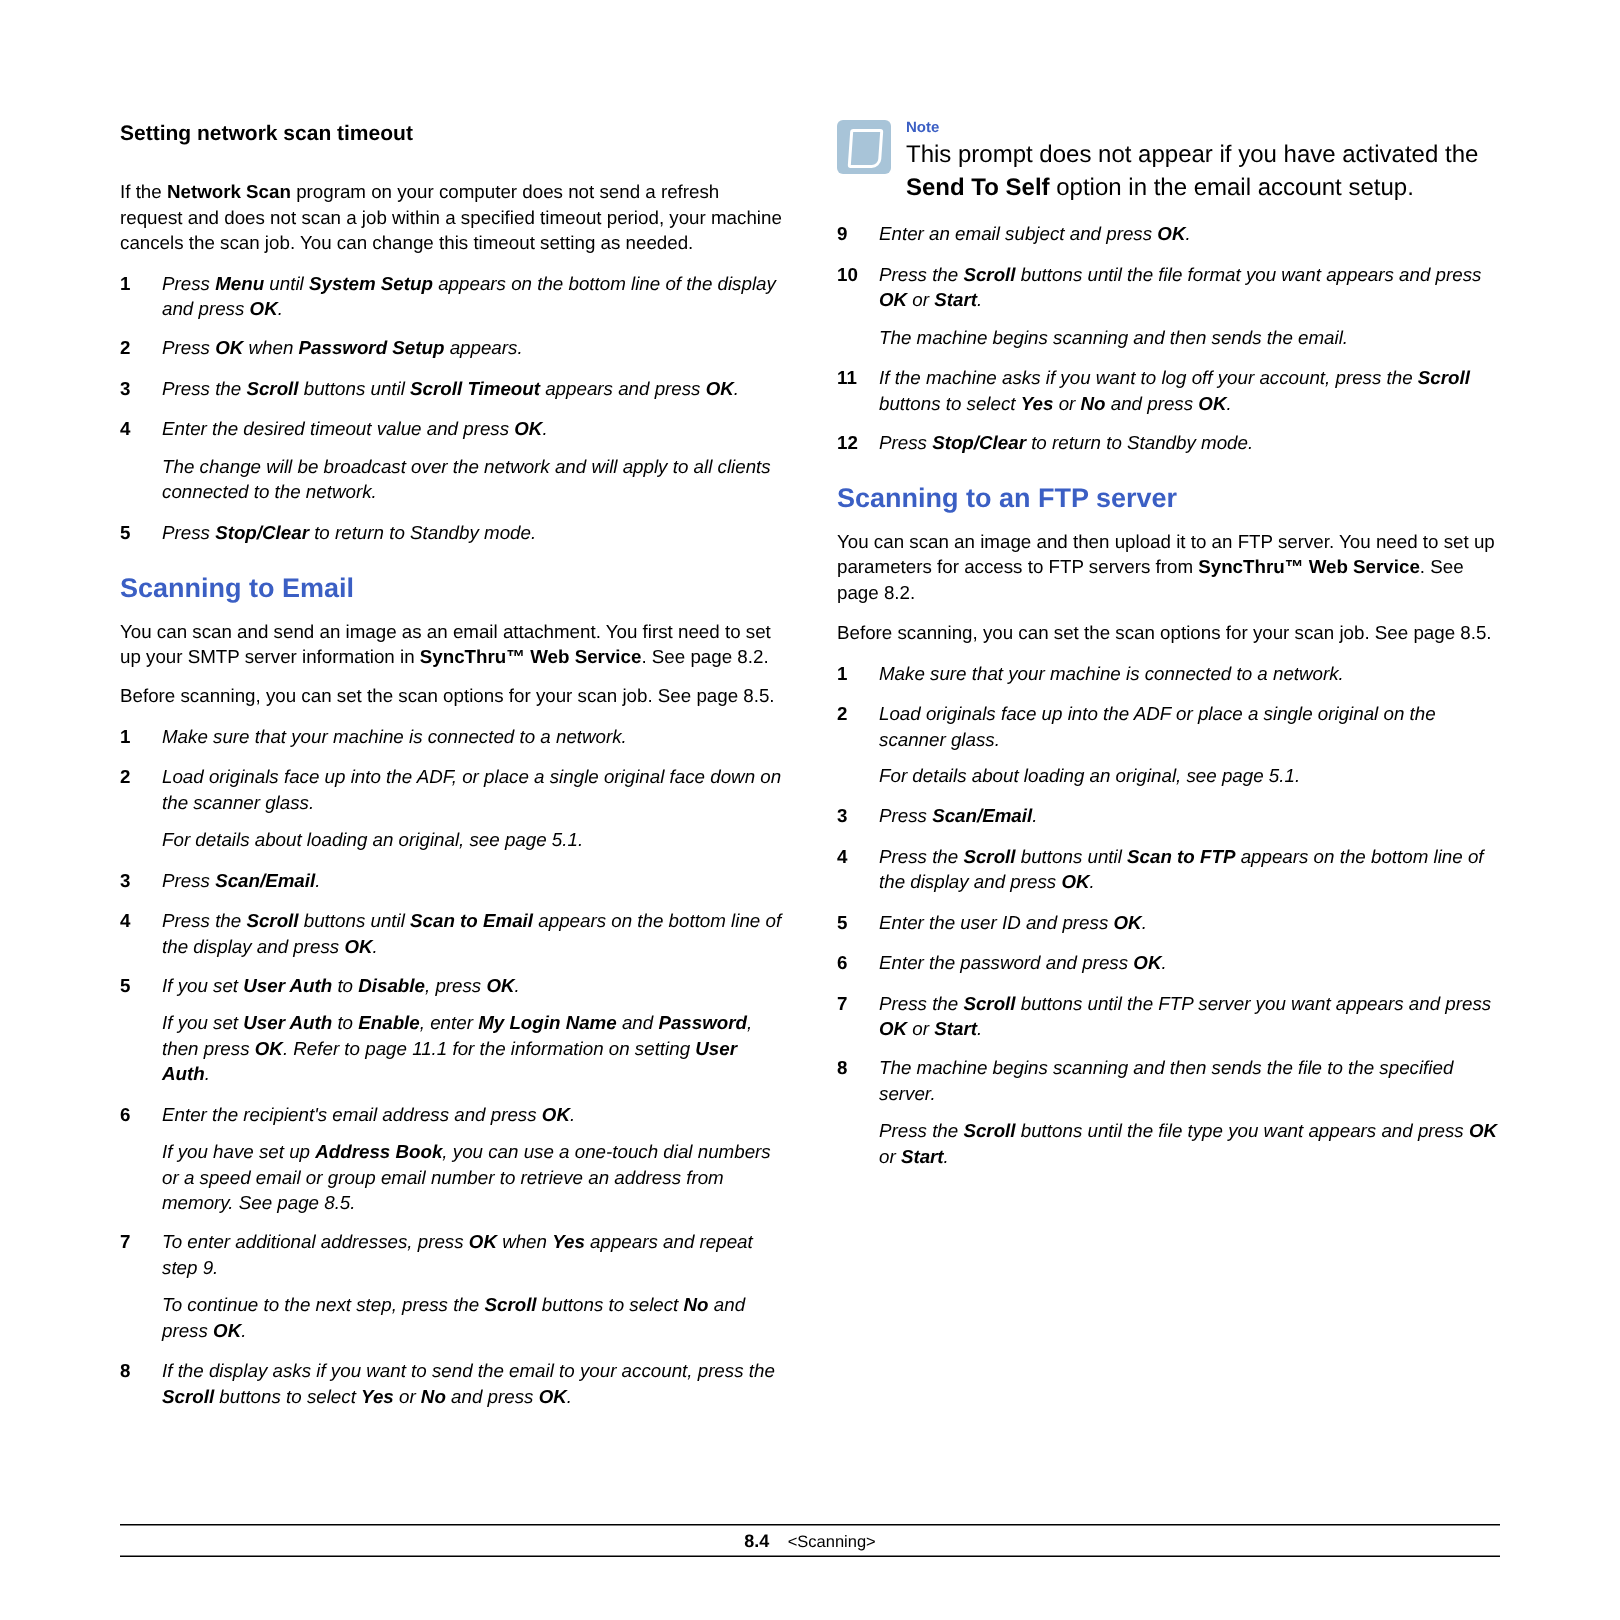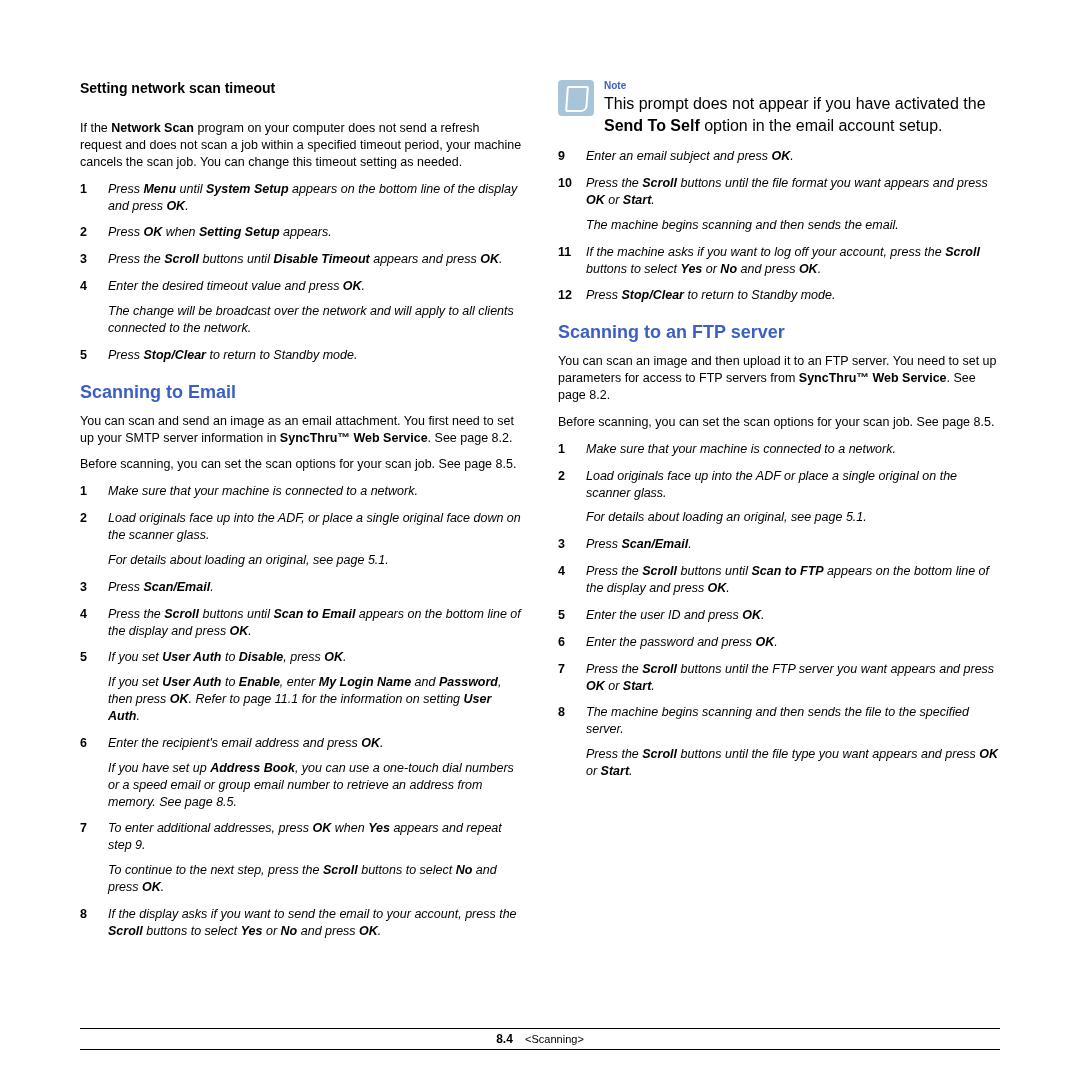--- a/index.html
+++ b/index.html
@@ -76,21 +76,21 @@
   }
   .note-title {
     color: #3b5fc4;
     font-weight: bold;
     font-size: 10px;
     margin-bottom: 2px;
   }
   .note-text { font-size: 16px; line-height: 1.35; }
   .footer {
     position: absolute;
-    left: 80px; right: 80px; bottom: 30px;
+    left: 80px; right: 80px; bottom: 42px;
     border-top: 1px solid #000;
     border-bottom: 1px solid #000;
     padding: 3px 0;
     text-align: center;
     font-size: 11px;
   }
   .footer .pg { font-weight: bold; font-size: 12px; }
   b { font-weight: bold; }
 </style>
 </head>
@@ -103,27 +103,27 @@
     <ol>
         <li>
           <span class="num">1</span>
           <div class="body">
             <p>Press <b>Menu</b> until <b>System Setup</b> appears on the bottom line of the display and press <b>OK</b>.</p>
           </div>
         </li>
         <li>
           <span class="num">2</span>
           <div class="body">
-            <p>Press <b>OK</b> when <b>Setting Setup</b> appears.</p>
+            <p>Press <b>OK</b> when <b>Password Setup</b> appears.</p>
           </div>
         </li>
         <li>
           <span class="num">3</span>
           <div class="body">
-            <p>Press the <b>Scroll</b> buttons until <b>Disable Timeout</b> appears and press <b>OK</b>.</p>
+            <p>Press the <b>Scroll</b> buttons until <b>Scroll Timeout</b> appears and press <b>OK</b>.</p>
           </div>
         </li>
         <li>
           <span class="num">4</span>
           <div class="body">
             <p>Enter the desired timeout value and press <b>OK</b>.</p>
             <p>The change will be broadcast over the network and will apply to all clients connected to the network.</p>
           </div>
         </li>
         <li>

